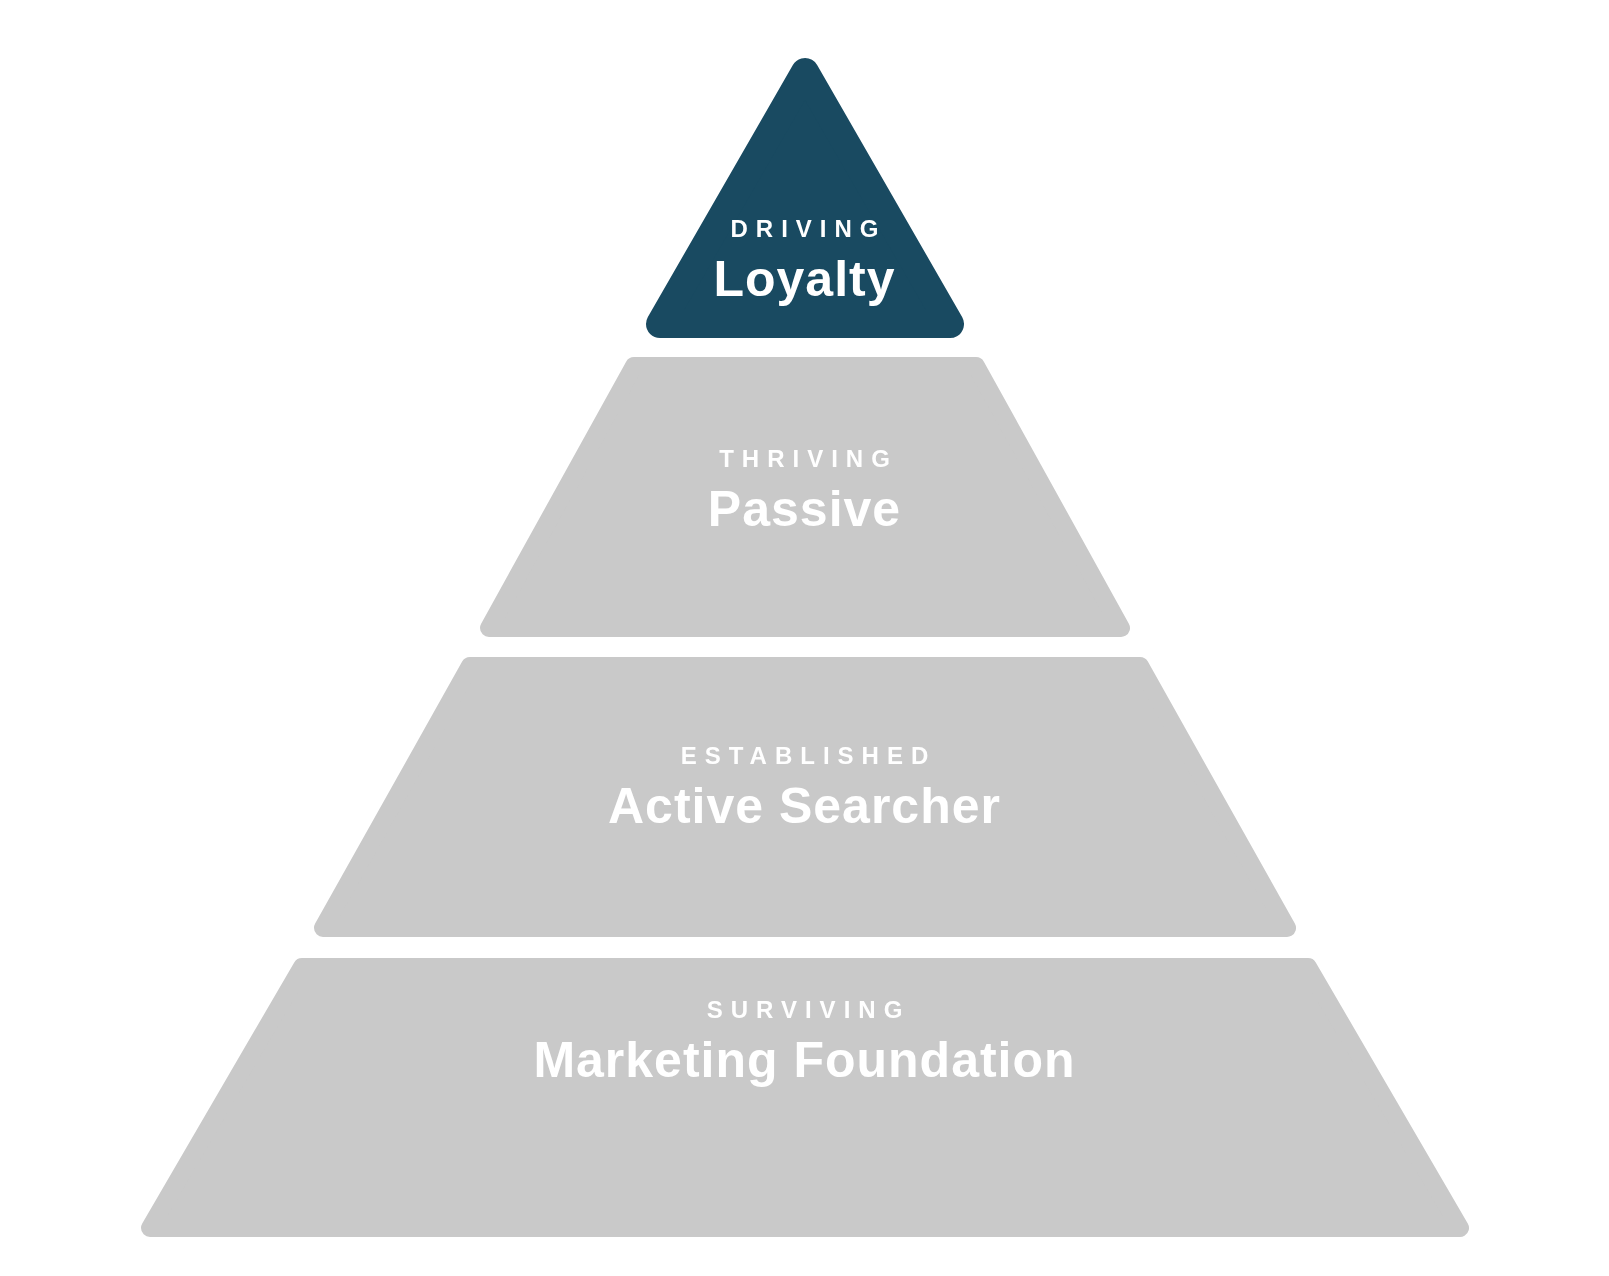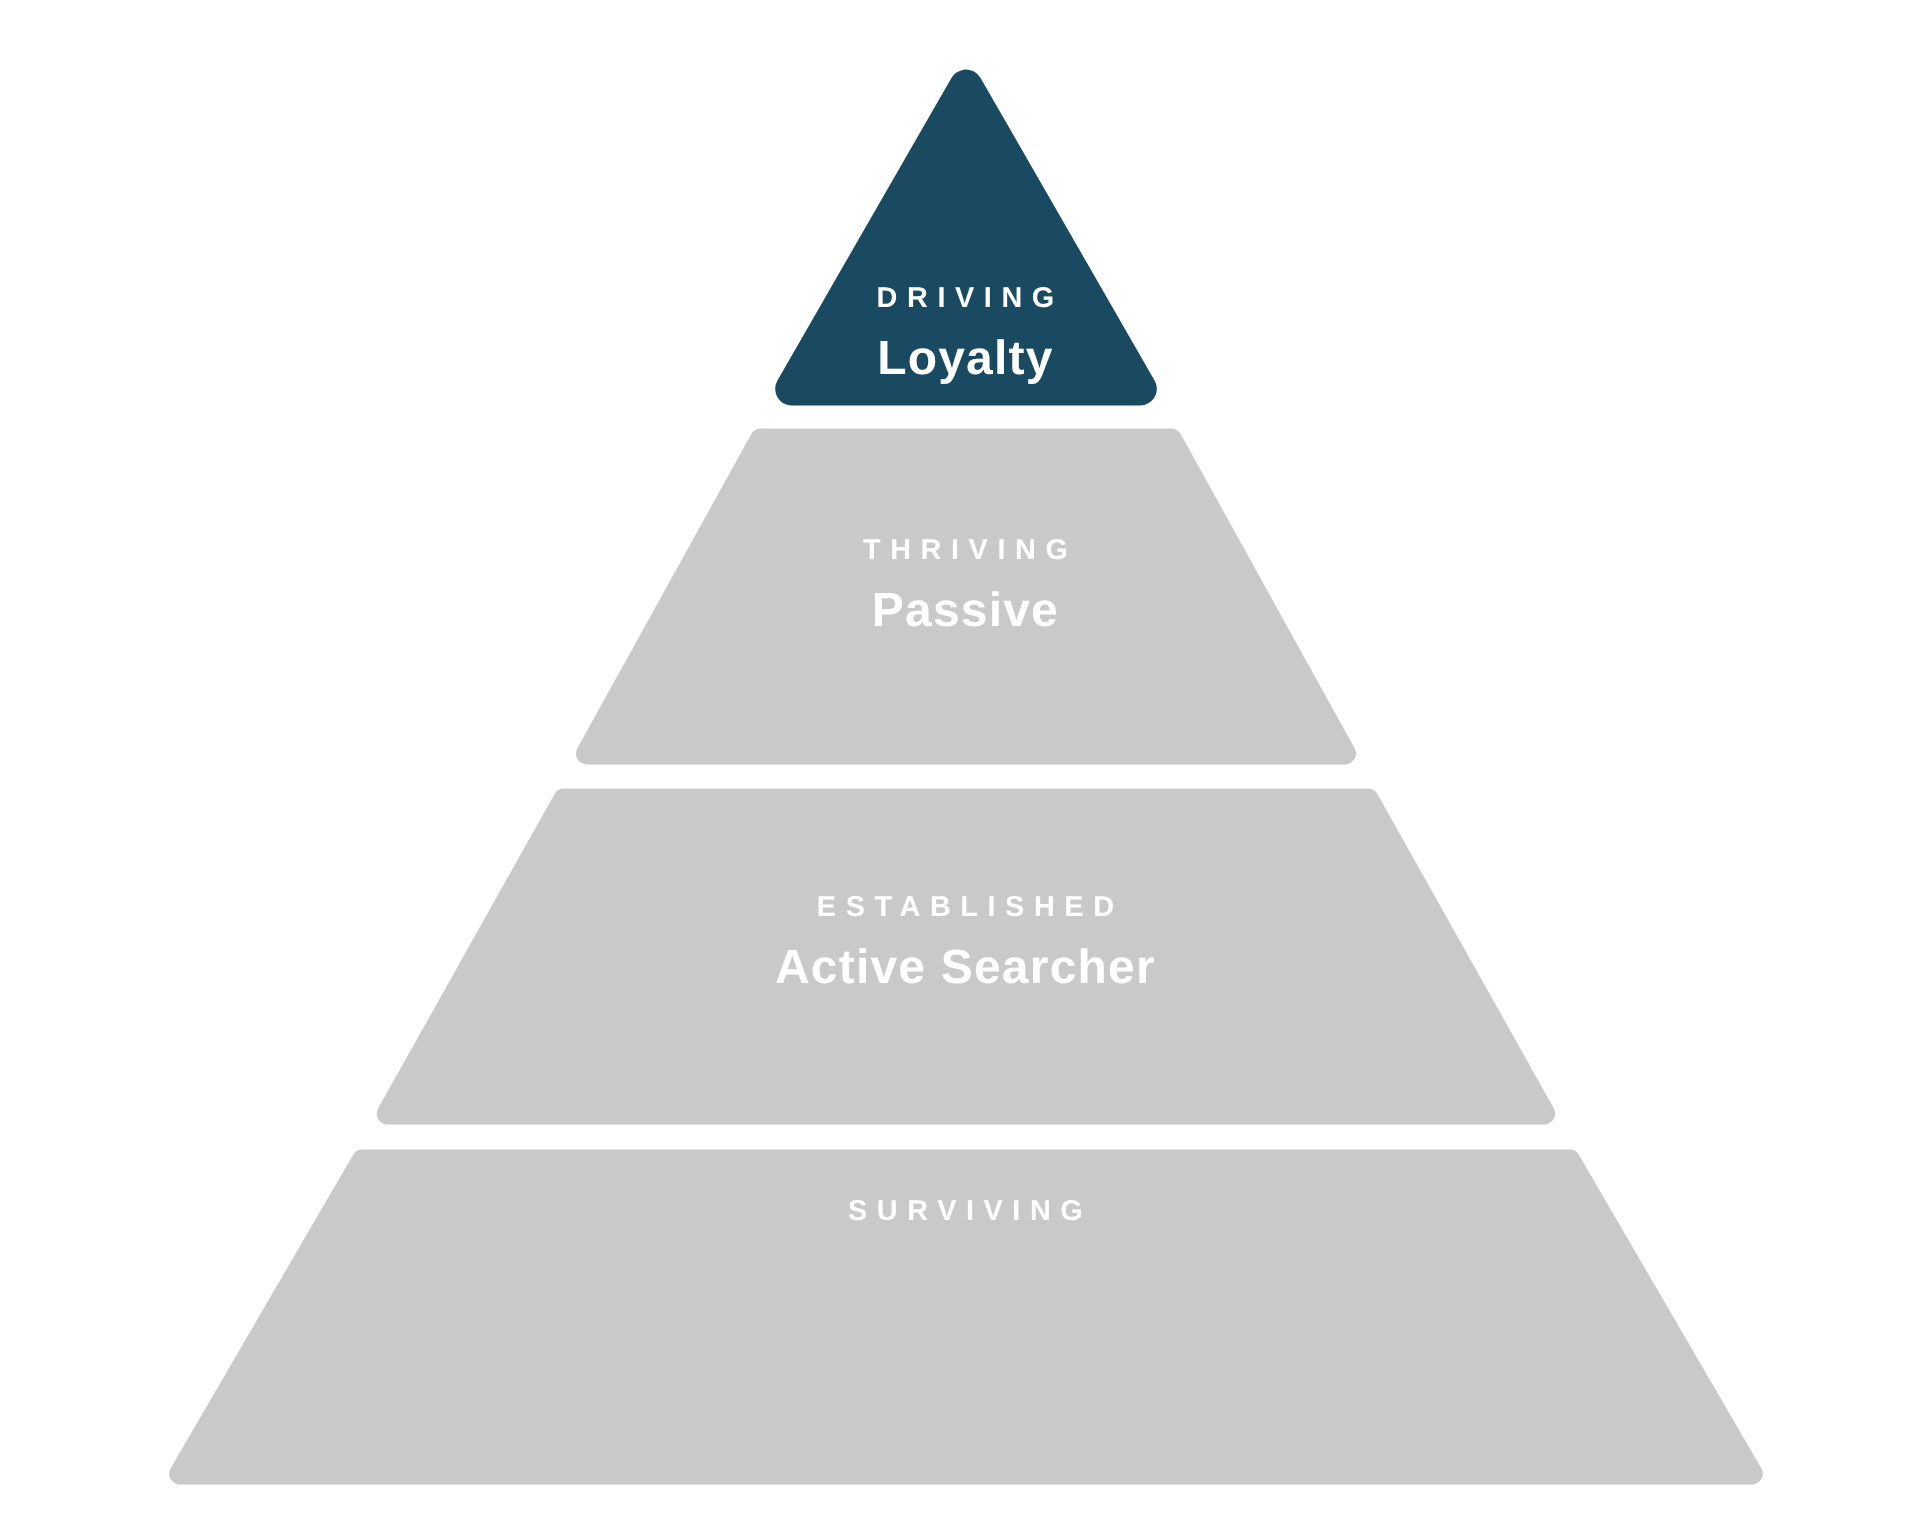--- a/index.html
+++ b/index.html
@@ -32,21 +32,21 @@
   }
   .stage-label {
     font-size: 24px;
     font-weight: 700;
     line-height: 26px;
     letter-spacing: 8px;
     text-indent: 8px; 
     text-transform: uppercase;
   }
   .main-label {
-    font-size: 40px;
+    font-size: 50px;
     font-weight: 700;
     line-height: 66px;
     margin-top: 4px;
     letter-spacing: 1px;
   }
 </style>
 </head>
 <body>
 
 <div class="canvas">
@@ -55,32 +55,33 @@
 
     <polygon points="805,72 950,324 660,324" stroke-width="28" stroke-linejoin="round" fill="#194A61" stroke="#194A61"></polygon>
 
     <polygon points="634,366 976,366 1121,628 489,628" stroke-width="18" stroke-linejoin="round" fill="#C9C9C9" stroke="#C9C9C9"></polygon>
 
     <polygon points="470,666 1140,666 1287,928 323,928" stroke-width="18" stroke-linejoin="round" fill="#C9C9C9" stroke="#C9C9C9"></polygon>
 
     <polygon points="302,967 1308,967 1460,1228 150,1228" stroke-width="18" stroke-linejoin="round" fill="#C9C9C9" stroke="#C9C9C9"></polygon>
   </svg>
 
-  <div class="label-block" style="top:236px">
+  <div class="label-block" style="top:216px">
     <div class="stage-label">DRIVING</div>
     <div class="main-label">Loyalty</div>
   </div>
 
   <div class="label-block" style="top:743px">
     <div class="stage-label">ESTABLISHED</div>
     <div class="main-label">Active Searcher</div>
   </div>
 
   <div class="label-block" style="top:446px">
     <div class="stage-label">THRIVING</div>
     <div class="main-label">Passive</div>
   </div>
 
   <div class="label-block" style="top:997px">
     <div class="stage-label">SURVIVING</div>
+    <div class="main-label">Marketing Foundation</div>
   </div>
 
 </div>
 
 </body></html>

